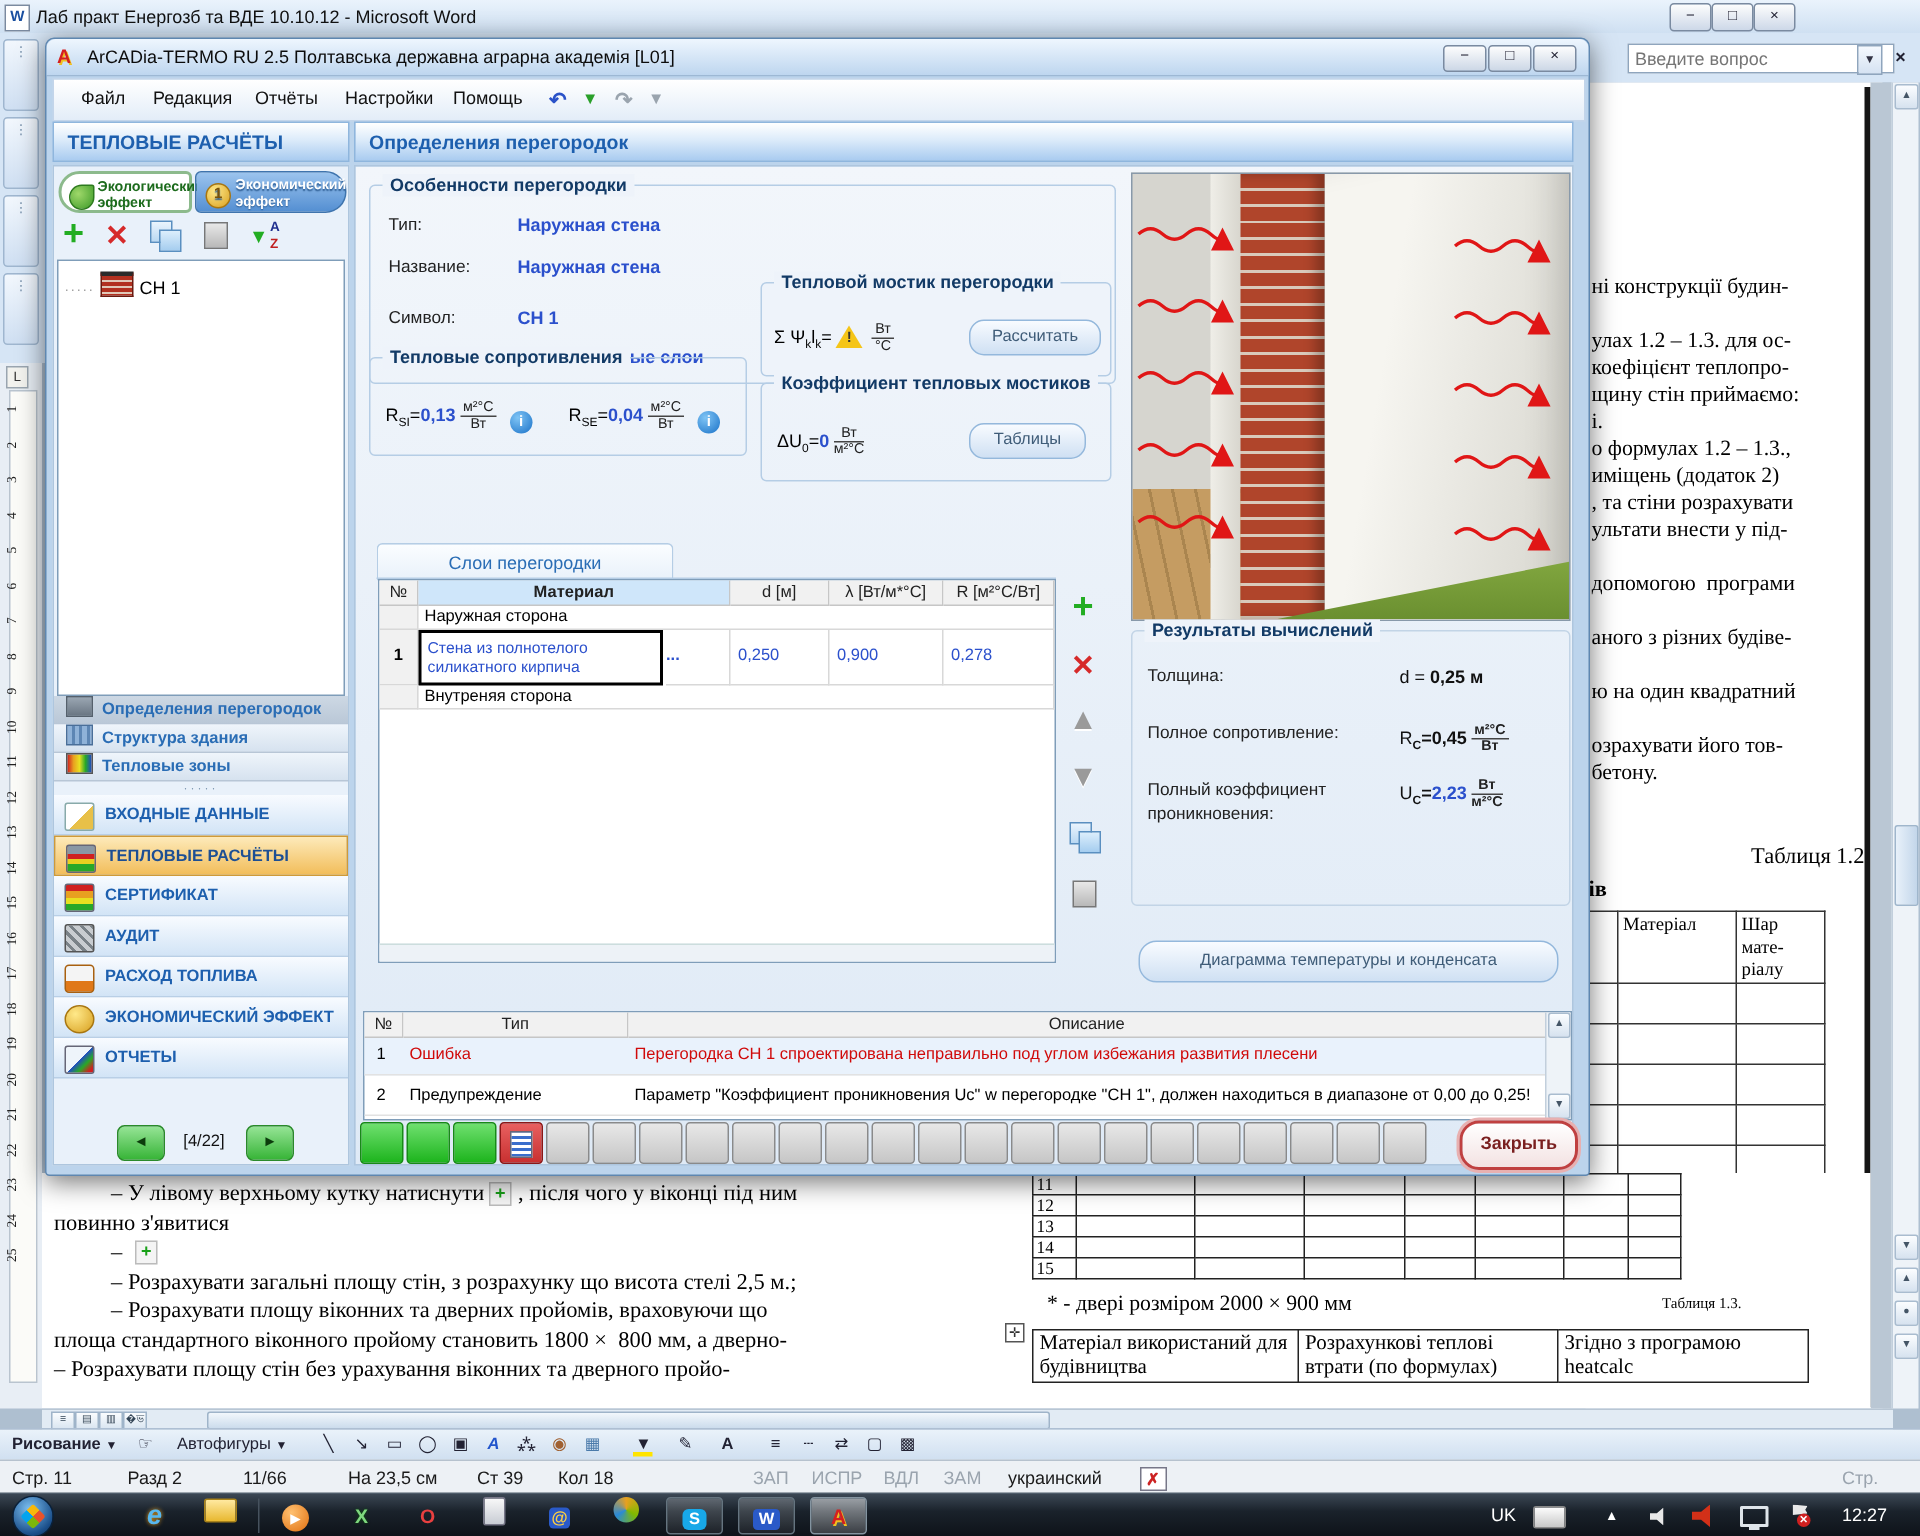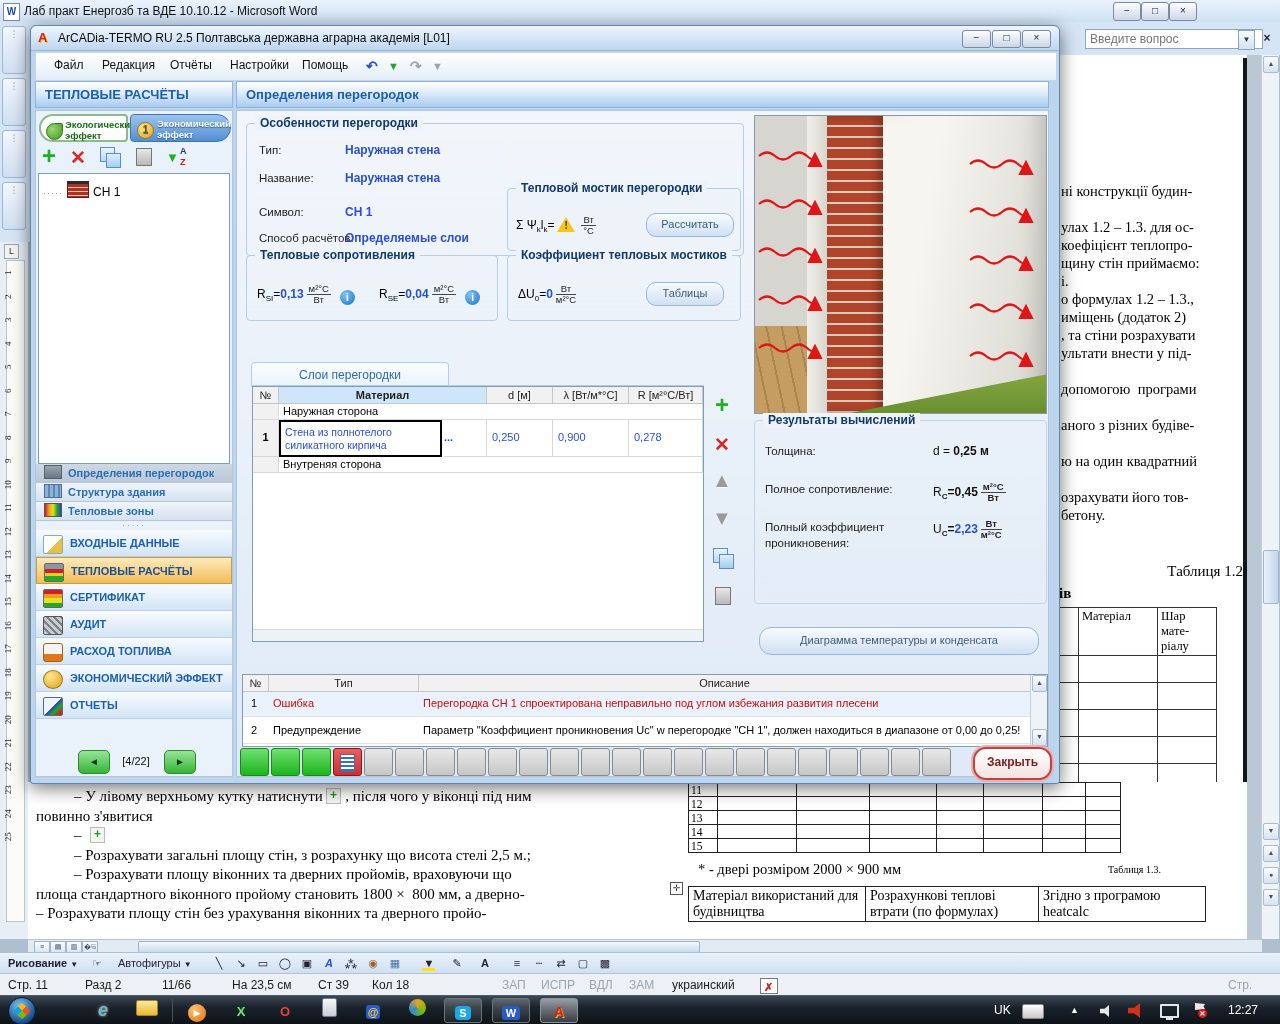--- a/index.html
+++ b/index.html
@@ -526,21 +526,21 @@
       </div>
 
       <div class="abs grp" style="left:270px;top:77px;width:232px;height:61px;background:#eef3fa">
         <div class="grp-t">Тепловой мостик перегородки</div>
         <span class="abs" style="left:8px;top:26px;font-size:12px">
           <span>Σ Ψ</span><sub style="font-size:8px">k</sub><span>l</span><sub style="font-size:8px">k</sub><span>=</span><span class="warn-tri"><i>!</i></span><span class="frac"><span class="ftop">Вт</span><span>°С</span></span>
         </span>
         <div class="abs btn" style="left:138px;top:24px;width:86px;height:22px;line-height:21px">Рассчитать</div>
       </div>
 
-      <div class="abs grp" style="left:9px;top:144px;width:250px;height:64px">
+      <div class="abs grp" style="left:9px;top:127px;width:250px;height:64px">
         <div class="grp-t">Тепловые сопротивления</div>
         <span class="abs" style="left:10px;top:28px;font-size:12px">
           <span>R</span><sub style="font-size:8px">SI</sub><span>=</span><b class="bluetxt">0,13</b><span class="frac"><span class="ftop">м²°С</span><span>Вт</span></span><span class="info-i">i</span>
         </span>
         <span class="abs" style="left:132px;top:28px;font-size:12px">
           <span>R</span><sub style="font-size:8px">SE</sub><span>=</span><b class="bluetxt">0,04</b><span class="frac"><span class="ftop">м²°С</span><span>Вт</span></span><span class="info-i">i</span>
         </span>
       </div>
 
       <div class="abs grp" style="left:270px;top:144px;width:232px;height:64px">

